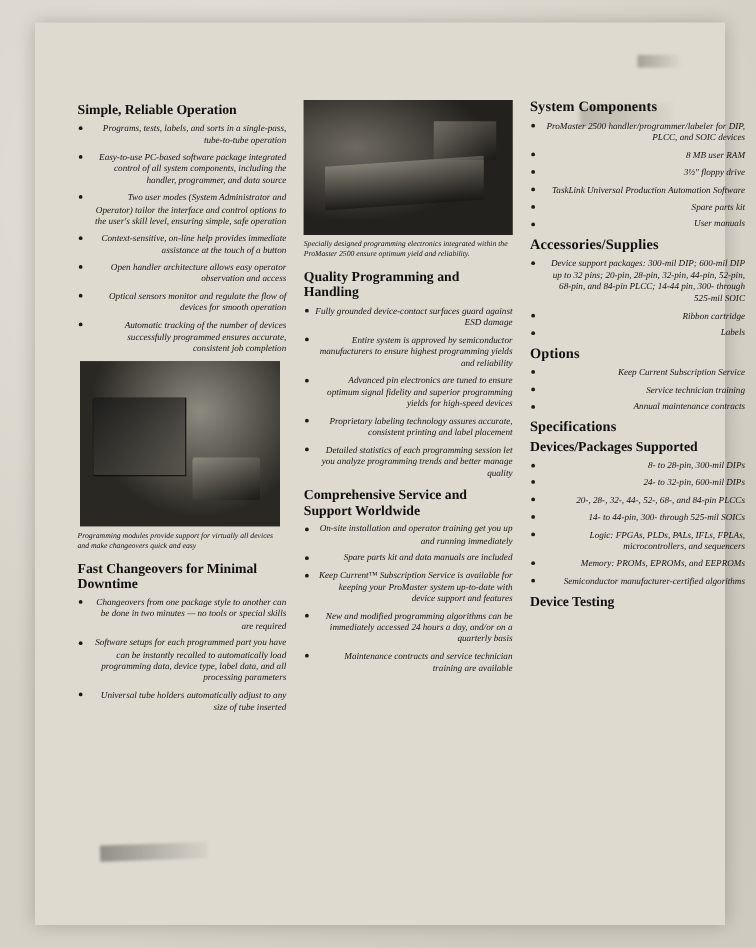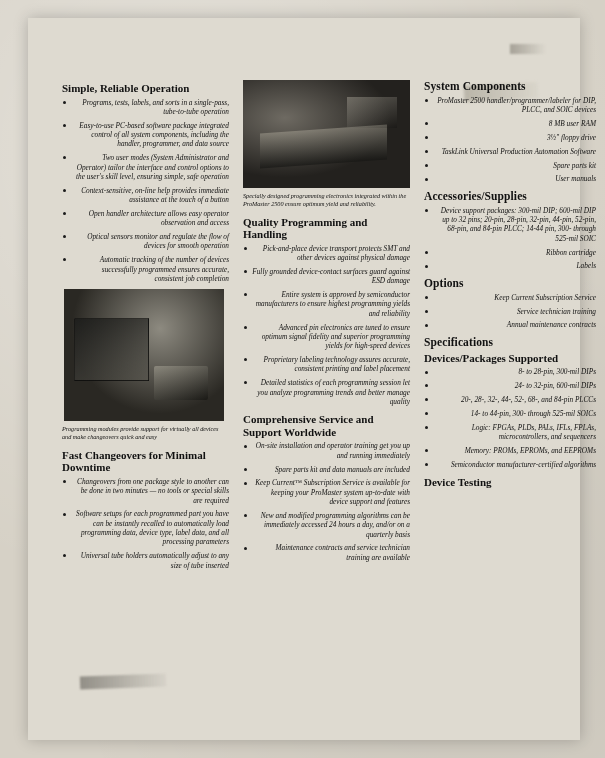--- a/index.html
+++ b/index.html
@@ -210,21 +210,20 @@
           <li>Universal tube holders automatically adjust to any size of tube inserted</li>
         </ul>
       </div>
 
       <div class="col c2">
         <div class="photo p1"></div>
         <div class="caption">Specially designed programming electronics integrated within the ProMaster 2500 ensure optimum yield and reliability.</div>
 
         <h3 class="sub">Quality Programming and Handling</h3>
         <ul class="bl">
-          <li>Pick-and-place device transport protects SMT and other devices against physical damage</li>
           <li>Fully grounded device-contact surfaces guard against ESD damage</li>
           <li>Entire system is approved by semiconductor manufacturers to ensure highest programming yields and reliability</li>
           <li>Advanced pin electronics are tuned to ensure optimum signal fidelity and superior programming yields for high-speed devices</li>
           <li>Proprietary labeling technology assures accurate, consistent printing and label placement</li>
           <li>Detailed statistics of each programming session let you analyze programming trends and better manage quality</li>
         </ul>
 
         <h3 class="sub">Comprehensive Service and Support Worldwide</h3>
         <ul class="bl">
           <li>On-site installation and operator training get you up and running immediately</li>

